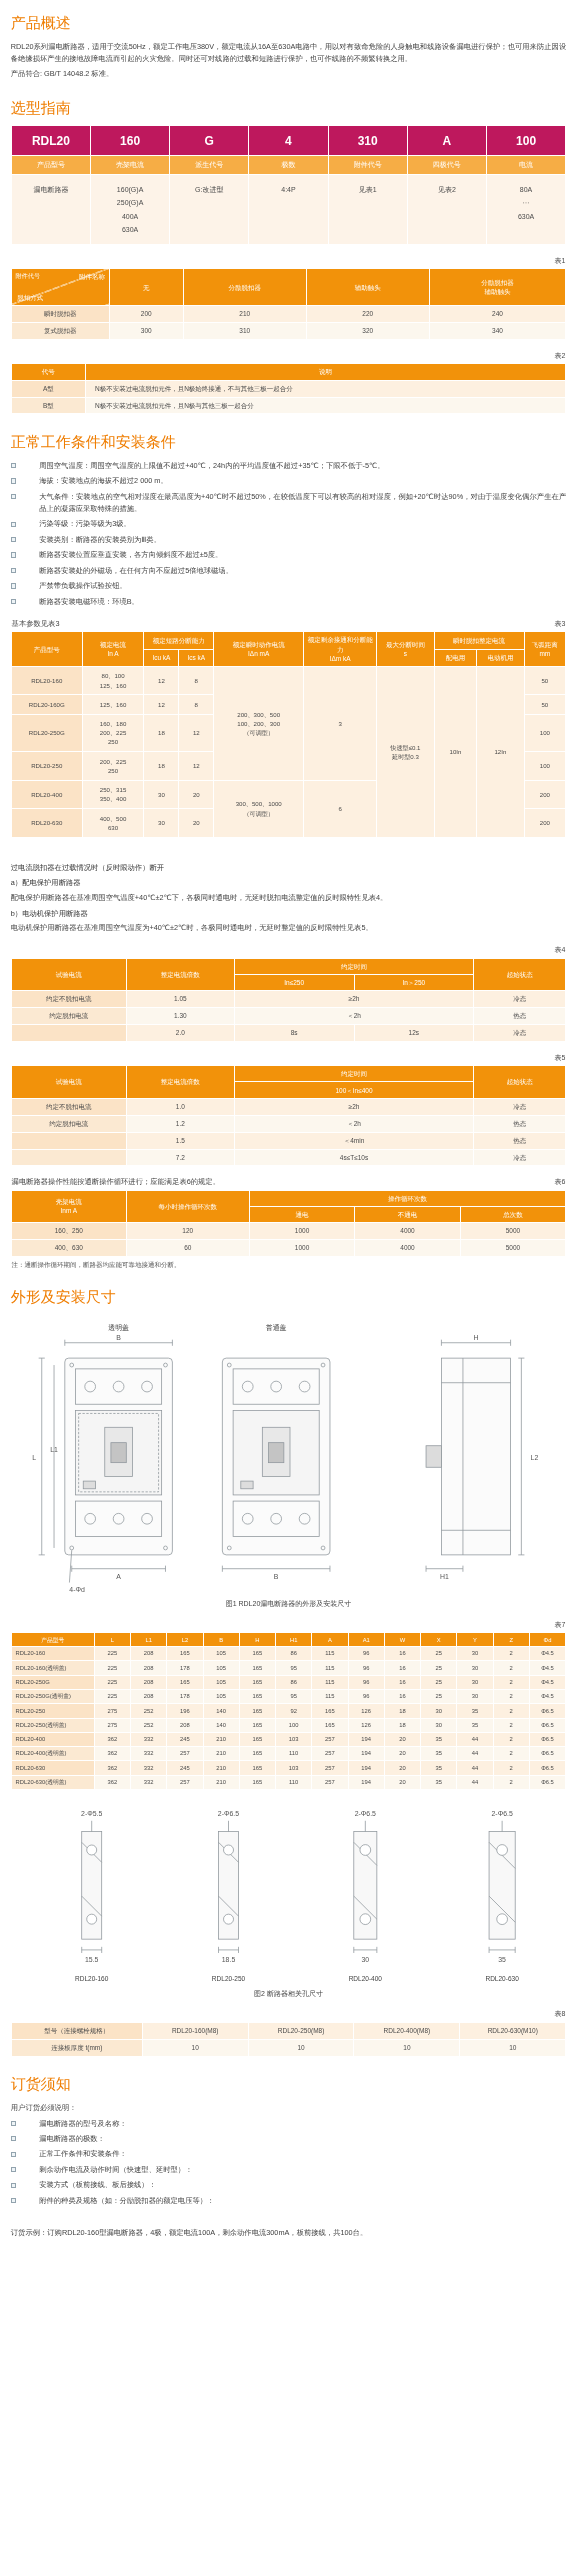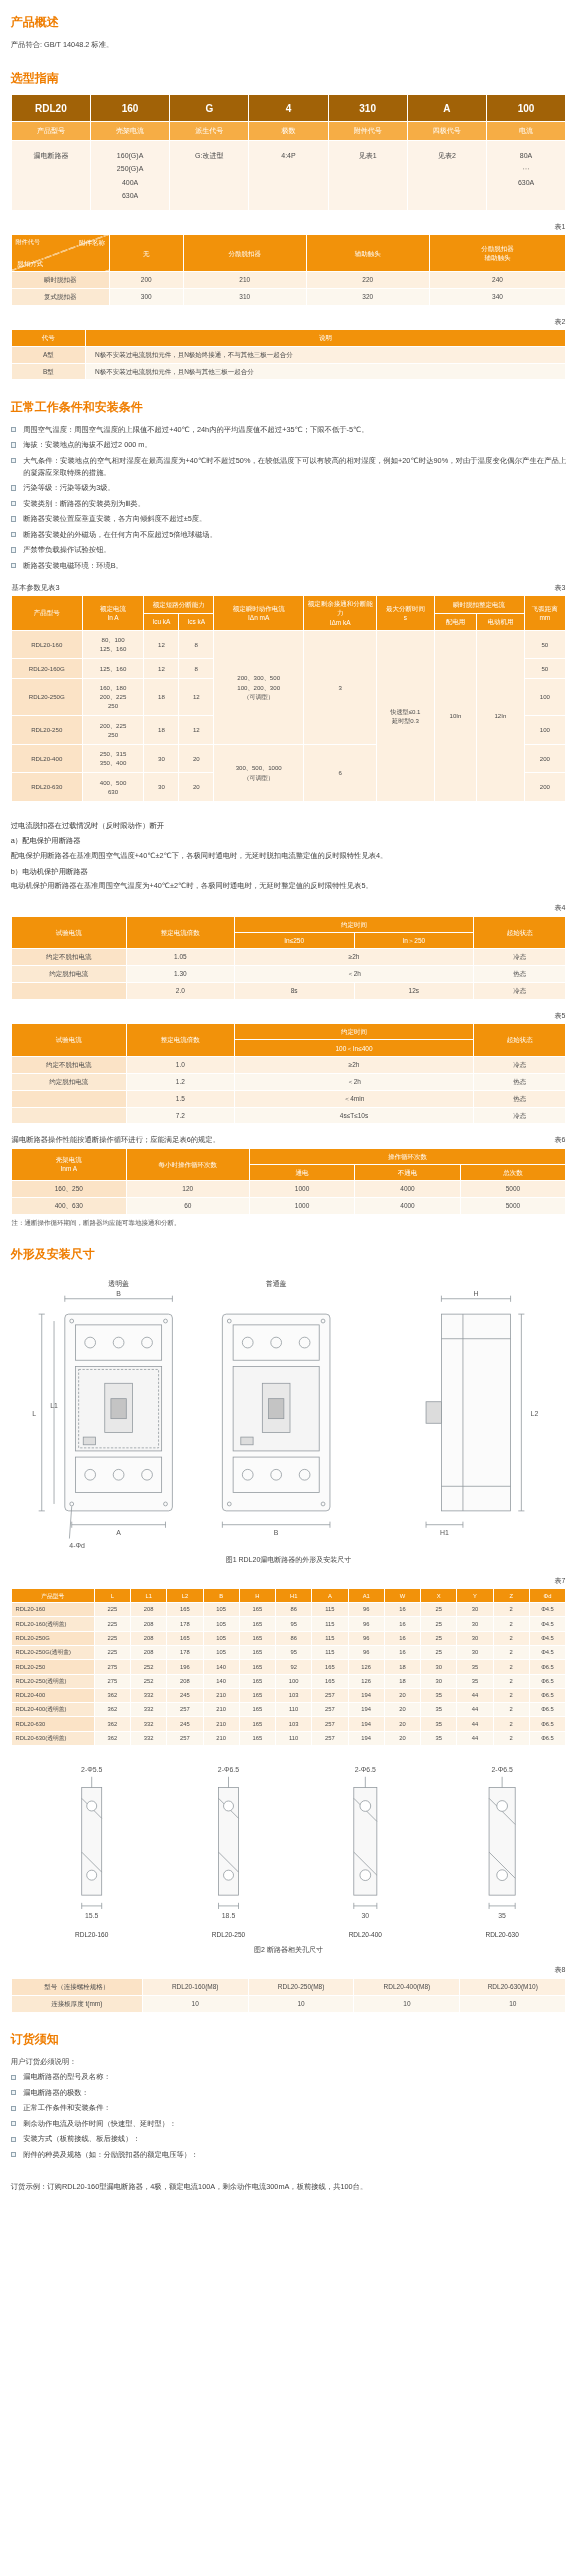--- a/index.html
+++ b/index.html
@@ -1,74 +1,75 @@
 <!DOCTYPE html>
 <html lang="zh" style="font-size:12.3px"><head>
 <meta charset="utf-8">
 <style>
   *{box-sizing:border-box;margin:0;padding:0}
   html,body{background:#fff}
   body{width:577px;font-family:"Liberation Sans","DejaVu Sans",sans-serif;color:#3f3f3f}
   .page{padding:10.8px 10.8px 26px}
-  .sec-title{color:#ef7d00;font-size:12px;font-weight:bold;margin:18.4px 0 7.7px}
+  .sec-title{color:#ef7d00;font-size:15px;font-weight:normal;margin:18.4px 0 7.7px}
   .sec-title.first{margin-top:3.1px}
   p.body{font-size:7.3px;line-height:1.75;text-align:justify;margin:1.5px 0}
   p.subhead{font-size:7.3px;line-height:1.75;margin:3.1px 0 0;color:#333}
   .tagrow{display:flex;justify-content:space-between;align-items:flex-end;margin:10.8px 0.8px 2.3px}
   .tagrow .lefttext{font-size:7.3px;color:#3f3f3f}
   .tagrow .tag,.tag-only{font-size:7px;color:#4a4a4a}
   .tag-only{text-align:right;margin:10.8px 0.8px 2.3px}
   .small-note{font-size:6.5px;color:#555;margin:3.8px 0.8px}
 
   table{width:100%;border-collapse:collapse;table-layout:fixed}
   th,td{border:1.2px solid #fff;font-weight:normal;white-space:pre-line}
   th{background:#f2920a;color:#fff;font-size:6.5px;padding:3.1px 1.5px;text-align:center;line-height:1.4}
   td{background:#fdf0e0;font-size:6.5px;padding:3.1px 2.3px;text-align:center;line-height:1.5;color:#4a4a4a}
   td.rh{background:#fbe3c6}
   .striped tbody tr:nth-child(even) td{background:#fcf7ee}
   .striped tbody tr:nth-child(even) td.rh{background:#fbe9d2}
 
   
-  .sel td.code{background:#a16207;color:#fff;font-weight:bold;font-size:10px;padding:5.4px 1.5px}
+  .sel td.code{background:#be185d;color:#fff;font-weight:bold;font-size:12px;padding:5.4px 1.5px}
   .sel td.lab{background:#f6ad45;color:#fff;font-size:7px;padding:3.8px 1.5px}
   .sel td.val{background:#fdf3e8;font-size:7px;padding:7.7px 3.1px;vertical-align:top;line-height:1.9}
 
   
   .t1 .diag{position:relative;height:28px;padding:0;
     background-color:#f2920a;
     background-image:linear-gradient(to bottom right,rgba(255,255,255,0) 49.4%,#fff 49.4%,#fff 50.6%,rgba(255,255,255,0) 50.6%)}
   .t1 .diag span{position:absolute;color:#fff}
   .t1 .d-code{left:3.8px;top:3.1px;font-size:6.1px}
   .t1 .d-name{right:3.8px;top:3.1px;font-size:6.5px}
   .t1 .d-mode{left:5.4px;bottom:3.1px;font-size:6.5px}
 
   .t2 td:nth-child(2){text-align:left;padding-left:9.2px}
 
   .t3 td{font-size:6.1px;padding:4.6px 1.5px}
   .t7 th,.t7 td{font-size:5.8px;padding:2.3px 0.8px}
   .t7 td.rh{text-align:left;padding-left:3.8px}
   .t8 td.rh{text-align:center}
 
-  .cond-item{display:flex;gap:7px;font-size:7.3px;line-height:1.7;margin:3.1px 0;text-align:justify}
+  .cond-item{display:flex;gap:23px;font-size:7.3px;line-height:1.7;margin:3.1px 0;text-align:justify}
   .cond-item .sq{flex:none;width:5.4px;height:5.4px;margin-top:3.1px;border:0.8px solid #92a3ae;background:#eef4f7}
   .cond-item span:last-child{flex:1}
 
   .fig{margin:6.1px 0 1.5px}
   .fig svg{display:block;margin:0 auto}
   .fig-caption{text-align:center;font-size:7px;color:#444;margin:1.5px 0 3.1px}
   svg text{font-size:9px;fill:#555}
   svg .nm{font-size:8.5px;fill:#3f3f3f}
   svg .cover{font-size:9px;fill:#3f3f3f}
 </style>
 </head>
 <body>
 
 <div class="page">
 
   <h2 class="sec-title first">产品概述</h2>
+  <p class="body">RDL20系列漏电断路器，适用于交流50Hz，额定工作电压380V，额定电流从16A至630A电路中，用以对有致命危险的人身触电和线路设备漏电进行保护；也可用来防止因设备绝缘损坏产生的接地故障电流而引起的火灾危险。同时还可对线路的过载和短路进行保护，也可作线路的不频繁转换之用。</p>
   <p class="body">产品符合: GB/T 14048.2 标准。</p>
 
   <h2 class="sec-title">选型指南</h2>
   <table class="sel">
     <tbody>
         <tr>
       <td class="code">RDL20</td>
       <td class="code">160</td>
       <td class="code">G</td>
       <td class="code">4</td>
@@ -303,21 +304,21 @@
         <td class="rh">RDL20-630</td>
         <td>400、500
 630</td>
         <td>30</td>
         <td>20</td>
         <td>200</td>
       </tr>
     </tbody>
   </table>
 
-  <p class="subhead" style="margin-top:18px">过电流脱扣器在过载情况时（反时限动作）断开</p>
+  <p class="subhead" style="margin-top:24px">过电流脱扣器在过载情况时（反时限动作）断开</p>
   <p class="subhead">a）配电保护用断路器</p>
   <p class="body">配电保护用断路器在基准周围空气温度+40℃±2℃下，各极同时通电时，无延时脱扣电流整定值的反时限特性见表4。</p>
   <p class="subhead">b）电动机保护用断路器</p>
   <p class="body">电动机保护用断路器在基准周围空气温度为+40℃±2℃时，各极同时通电时，无延时整定值的反时限特性见表5。</p>
 
   <div class="tag-only">表4</div>
   <table class="t4 striped">
     <colgroup>
         <col style="width:115px">
         <col style="width:108px">

